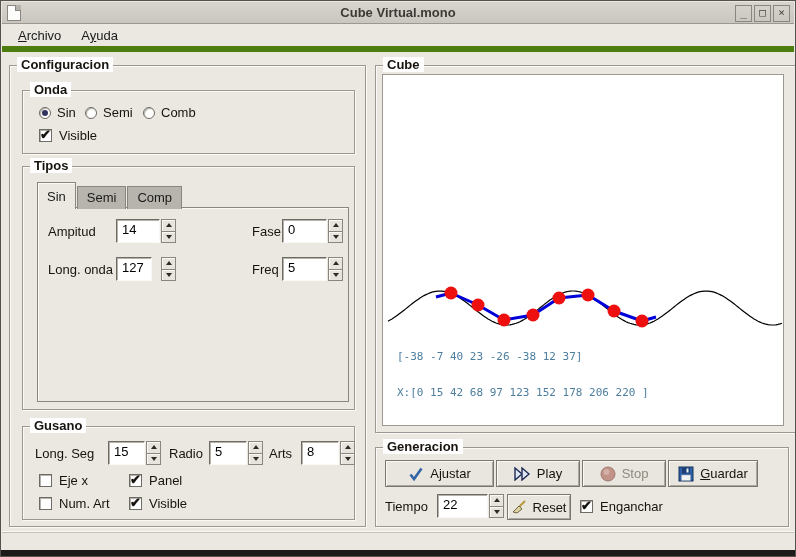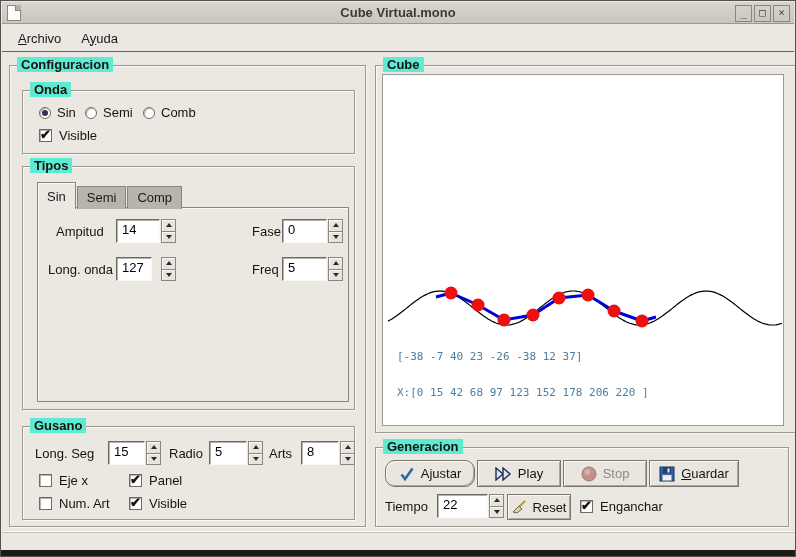--- a/index.html
+++ b/index.html
@@ -33,33 +33,33 @@
   .tb-btn {
     width:17px; height:17px; background:transparent;
     border:1px solid #8a867f; color:#44413c;
     font-size:11px; line-height:13px; text-align:center; cursor:default;
     font-family:"DejaVu Sans Mono", monospace;
   }
 
   
   #menubar {
     position:absolute; left:1px; top:24px; right:1px; height:27px;
-    background:#ebe8e2; border-bottom:1px solid #4d7c0f;
+    background:#ebe8e2; border-bottom:6px solid #4d7c0f;
     display:flex; align-items:center; padding-left:8px; gap:4px;
   }
   .menu-item { padding:4px 8px; }
   .u { text-decoration:underline; }
 
   
   .group {
     position:absolute; border:1px solid #9c9891;
     box-shadow:inset 1px 1px 0 #fbf9f6, 1px 1px 0 #fbf9f6;
   }
   .group-label {
-    position:absolute; top:-9px; left:7px; background:#5eead4;
+    position:absolute; top:-9px; left:7px; background:#ffffff;
     padding:0 4px; font-weight:bold; color:#17130e; white-space:nowrap;
   }
 
   
   .entry {
     position:absolute; height:24px; background:#fff;
     border:1px solid; border-color:#6e6a64 #fbf9f6 #fbf9f6 #6e6a64;
     box-shadow:inset 1px 1px 0 #b5b2ab;
     font-family:"Liberation Sans", sans-serif; font-size:13px;
     padding:2px 5px; color:#000;
@@ -176,21 +176,21 @@
     </div>
 
     <div class="group" style="left:12px; top:100px; width:333px; height:244px;">
       <div class="group-label">Tipos</div>
       <div class="tabbar" style="left:14px; top:15px; z-index:2;">
         <div class="tab active">Sin</div>
         <div class="tab">Semi</div>
         <div class="tab">Comp</div>
       </div>
       <div class="notebook" style="left:14px; top:40px; width:312px; height:195px;">
-        <span class="ctl-label" style="left:18px; top:16px;">Ampitud</span>
+        <span class="ctl-label" style="left:10px; top:16px;">Ampitud</span>
         <div class="entry" style="left:78px; top:11px; width:44px;">14</div>
         <div class="spin" style="left:123px; top:11px;">
             <div class="sp up"></div>
             <div class="sp down"></div>
           </div>
         <span class="ctl-label" style="left:214px; top:16px;">Fase</span>
         <div class="entry" style="left:244px; top:11px; width:45px;">0</div>
         <div class="spin" style="left:290px; top:11px;">
             <div class="sp up"></div>
             <div class="sp down"></div>
@@ -261,21 +261,21 @@
         <div>[-38 -7 40 23 -26 -38 12 37]</div>
         <div>X:[0 15 42 68 97 123 152 178 206 220 ]</div>
       </div>
     </div>
   </div>
 
   <div class="group" style="left:374px; top:446px; width:414px; height:80px;">
     <div class="group-label">Generacion</div>
 
     <div id="gen-button-row">
-      <div class="btn" style="width:90px;border-radius:10px;">
+      <div class="btn" style="width:109px;">
         <svg width="16" height="16" viewBox="0 0 16 16">
             <path d="M2.5 8.5 L6 13 L13.5 2.5" fill="none" stroke="#3465a4" stroke-width="2.6"></path>
           </svg>
         <span>Ajustar</span>
       </div>
       <div class="btn" style="width:84px;">
         <svg width="17" height="14" viewBox="0 0 17 14">
             <path d="M1 1 L8 7 L1 13 Z" fill="#dfe6f2" stroke="#1d2a55" stroke-width="1.4"></path>
             <path d="M8 1 L15 7 L8 13 Z" fill="#dfe6f2" stroke="#1d2a55" stroke-width="1.4"></path>
           </svg>

